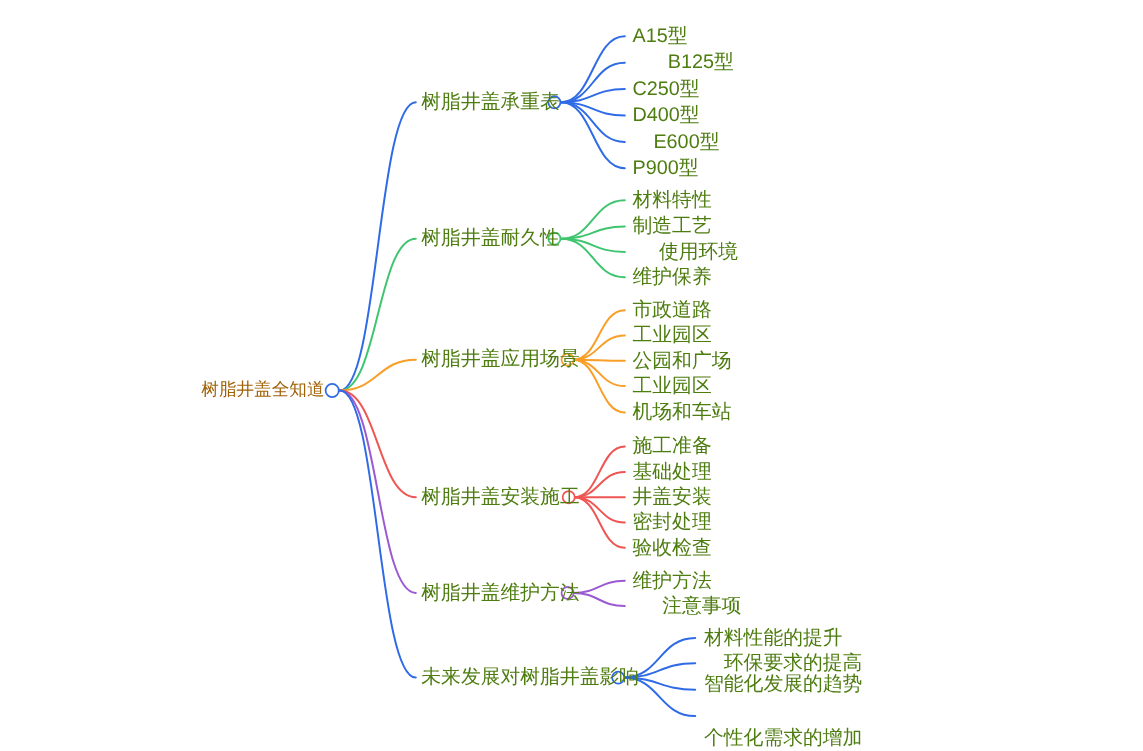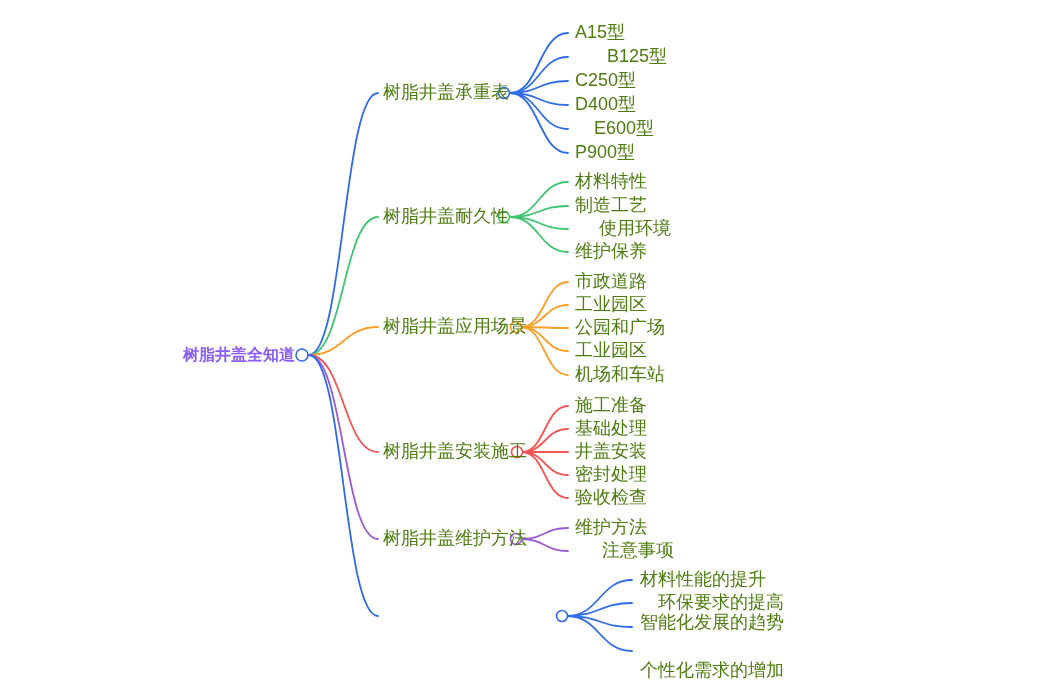--- a/index.html
+++ b/index.html
@@ -15,22 +15,22 @@
     position:absolute;
     transform:translateY(-50%);
     white-space:nowrap;
     font-size:18px;
     line-height:1.2;
     color:#4d7c0f;
     cursor:default;
   }
   .node.root{
     font-size:16px;
-    font-weight:bold;
-    color:#8b5cf6;
+    font-weight:normal;
+    color:#a16207;
   }
   .edge{fill:none;stroke-width:1.8;stroke-linecap:round;}
   .nodedot{fill:#ffffff;stroke-width:1.6;}
 </style>
 </head>
 <body>
 
 <div class="stage">
 
   <svg width="1039" height="683" viewBox="0 0 1039 683">
@@ -83,20 +83,21 @@
     <circle class="nodedot" cx="562" cy="616" r="5.5" stroke="#2f6be6"></circle>
   </svg>
 
   <div class="node root" style="left:183px;top:355px;">树脂井盖全知道</div>
 
   <div class="node" style="left:383px;top:93px;">树脂井盖承重表</div>
   <div class="node" style="left:383px;top:217px;">树脂井盖耐久性</div>
   <div class="node" style="left:383px;top:327px;">树脂井盖应用场景</div>
   <div class="node" style="left:383px;top:452px;text-align:right;">树脂井盖安装施工</div>
   <div class="node" style="left:383px;top:539px;">树脂井盖维护方法</div>
+  <div class="node" style="left:383px;top:616px;">未来发展对树脂井盖影响</div>
 
   <div class="node" style="left:575px;top:33px;">A15型</div>
   <div class="node" style="left:607px;top:57px;">B125型</div>
   <div class="node" style="left:575px;top:81px;">C250型</div>
   <div class="node" style="left:575px;top:105px;">D400型</div>
   <div class="node" style="left:575px;top:129px;margin-left:19px;">E600型</div>
   <div class="node" style="left:575px;top:153px;">P900型</div>
 
   <div class="node" style="left:575px;top:182px;">材料特性</div>
   <div class="node" style="left:575px;top:206px;">制造工艺</div>

